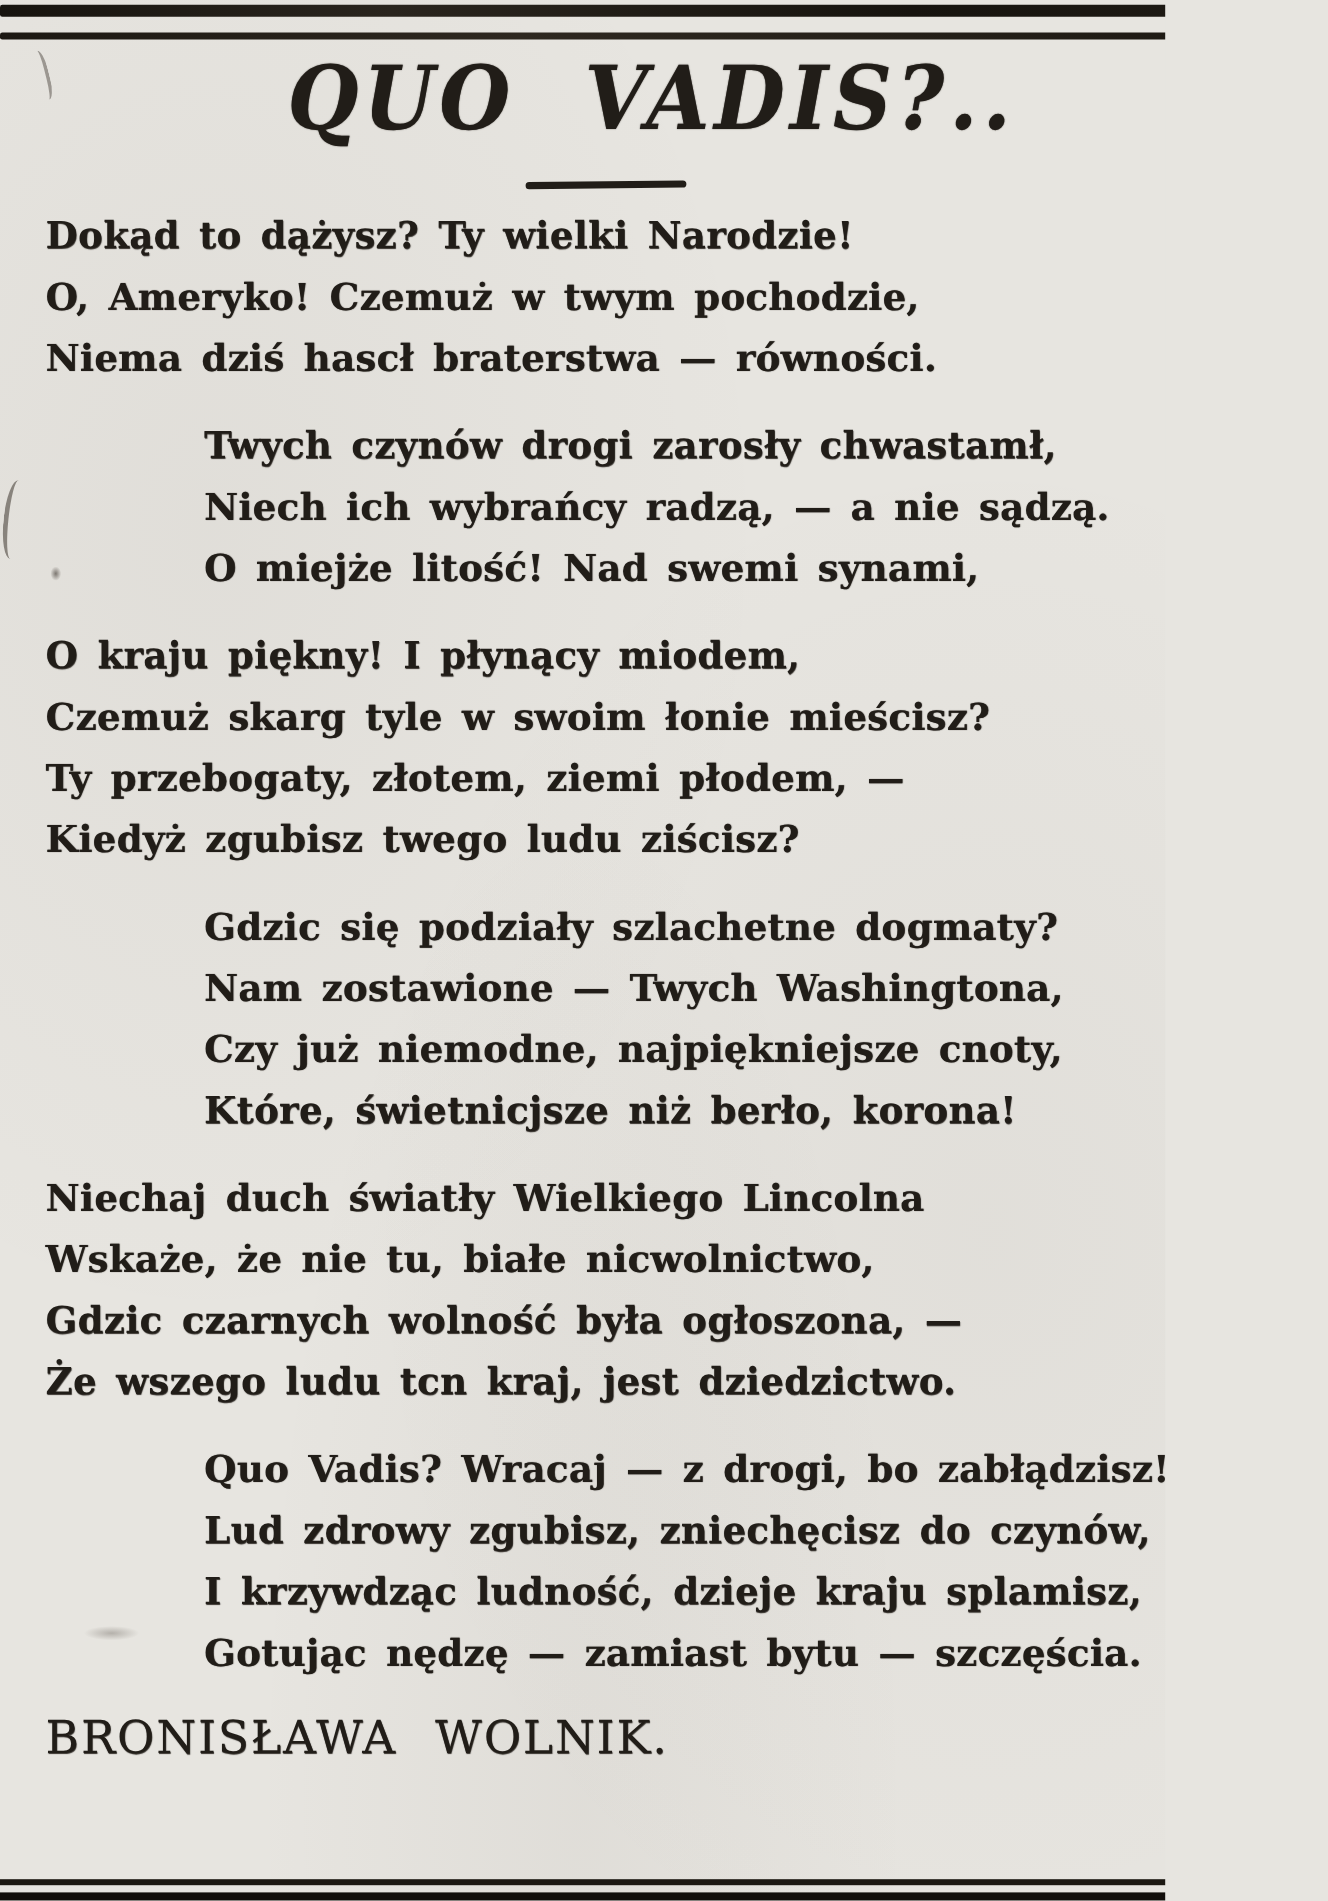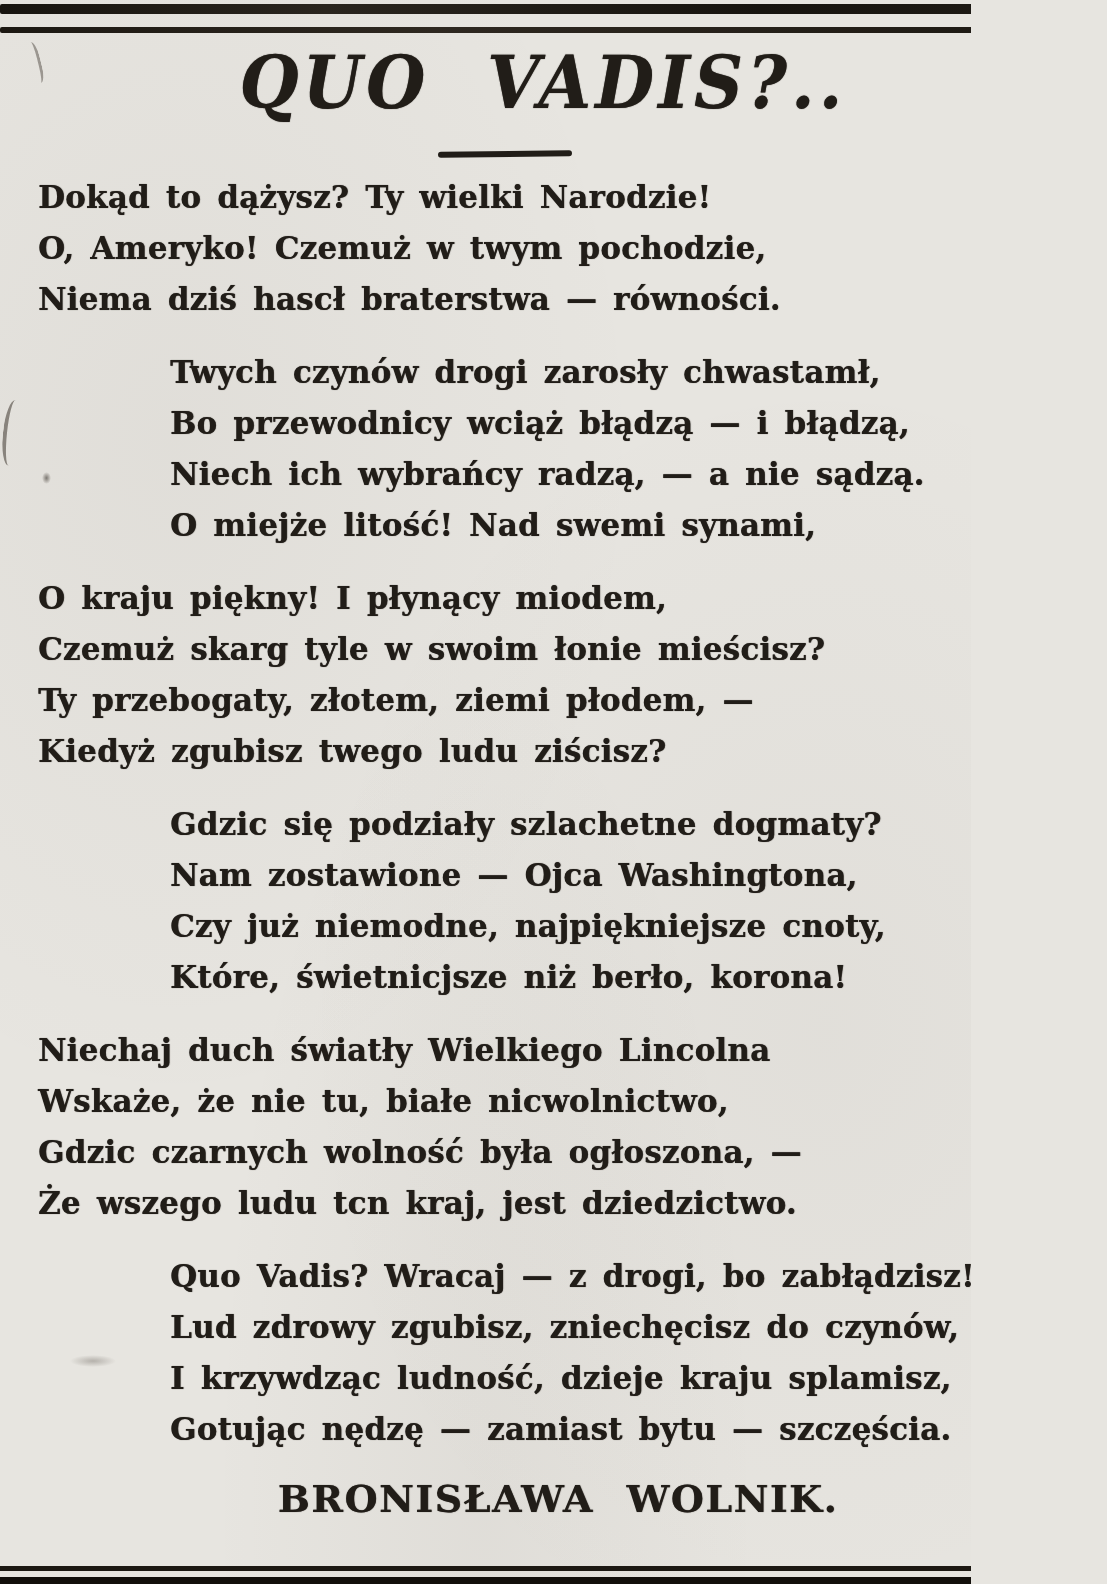--- a/index.html
+++ b/index.html
@@ -51,22 +51,22 @@
 
   .poem{position:absolute;top:172px;left:38px;width:1046px;}
   .stanza{margin:0 0 22px 0;}
   .stanza.indented{padding-left:132px;}
   .line{
     font-size:31px;line-height:51px;font-weight:bold;
     letter-spacing:0.2px;word-spacing:5px;white-space:nowrap;
     text-shadow:0.4px 0.4px 0.8px rgba(25,20,15,0.85);
   }
   .signature{
-    margin-top:6px;text-align:center;
-    font-size:38px;line-height:44px;font-weight:bold;
+    margin-top:6px;text-align:left;
+    font-size:38px;line-height:44px;font-weight:normal;
     letter-spacing:1.5px;word-spacing:18px;padding-right:6px;
     text-shadow:0.4px 0.4px 0.8px rgba(25,20,15,0.85);
     white-space:nowrap;
   }
 
   
   .bottom-rule{position:absolute;top:1566px;left:0;width:1107px;height:5px;background:#1c1812;}
   .bottom-bar{position:absolute;top:1577px;left:0;width:1107px;height:7px;background:#120f0b;}
 
   
@@ -95,35 +95,34 @@
   <div class="poem">
 
     <div class="stanza">
       <div class="line">Dokąd to dążysz? Ty wielki Narodzie!</div>
       <div class="line">O, Ameryko! Czemuż w twym pochodzie,</div>
       <div class="line">Niema dziś hascł braterstwa — równości.</div>
     </div>
 
     <div class="stanza indented">
       <div class="line">Twych czynów drogi zarosły chwastamł,</div>
-      <div class="line">Bo przewodnicy wciąż błądzą — i błądzą,</div>
       <div class="line">Niech ich wybrańcy radzą, — a nie sądzą.</div>
       <div class="line">O miejże litość! Nad swemi synami,</div>
     </div>
 
     <div class="stanza">
       <div class="line">O kraju piękny! I płynący miodem,</div>
       <div class="line">Czemuż skarg tyle w swoim łonie mieścisz?</div>
       <div class="line">Ty przebogaty, złotem, ziemi płodem, —</div>
       <div class="line">Kiedyż zgubisz twego ludu ziścisz?</div>
     </div>
 
     <div class="stanza indented">
       <div class="line">Gdzic się podziały szlachetne dogmaty?</div>
-      <div class="line">Nam zostawione — Ojca Washingtona,</div>
+      <div class="line">Nam zostawione — Twych Washingtona,</div>
       <div class="line">Czy już niemodne, najpiękniejsze cnoty,</div>
       <div class="line">Które, świetnicjsze niż berło, korona!</div>
     </div>
 
     <div class="stanza">
       <div class="line">Niechaj duch światły Wielkiego Lincolna</div>
       <div class="line">Wskaże, że nie tu, białe nicwolnictwo,</div>
       <div class="line">Gdzic czarnych wolność była ogłoszona, —</div>
       <div class="line">Że wszego ludu tcn kraj, jest dziedzictwo.</div>
     </div>

